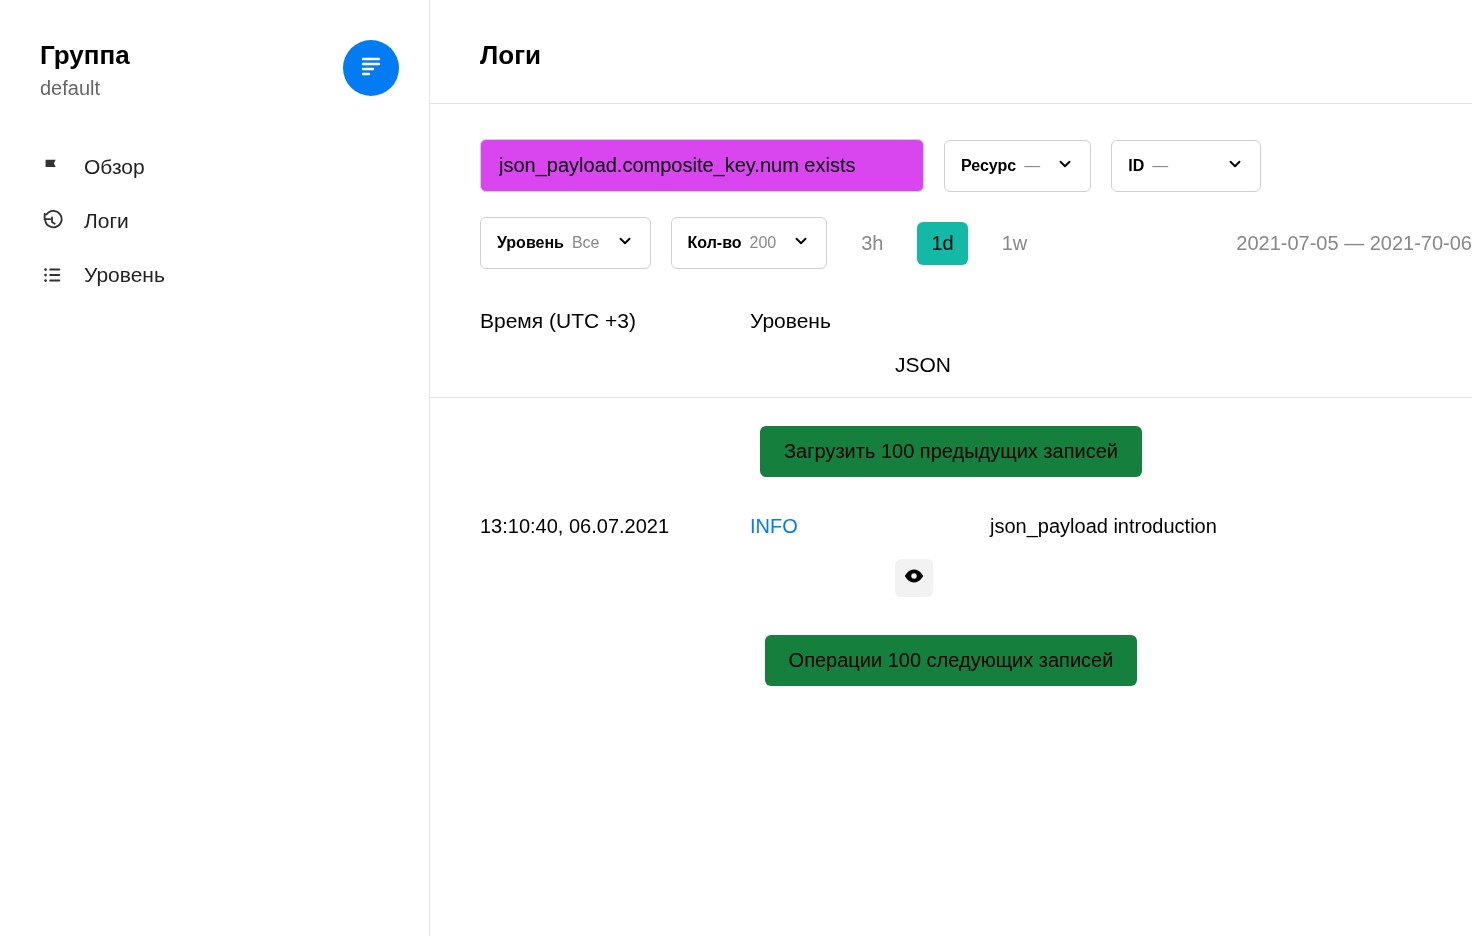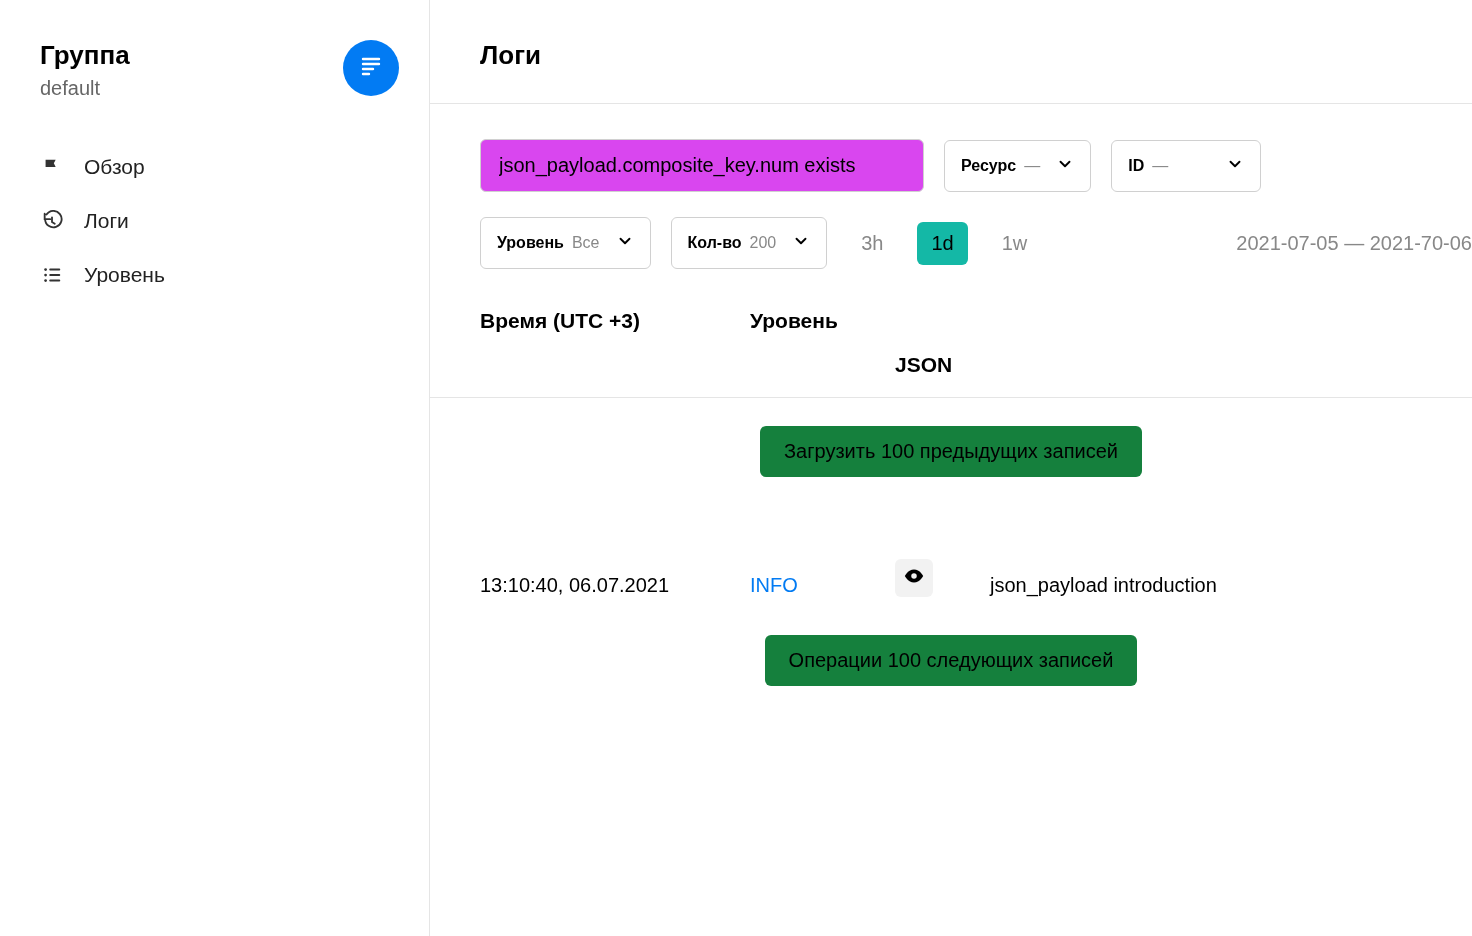--- a/index.html
+++ b/index.html
@@ -117,21 +117,21 @@
     color: #888;
     margin-left: auto;
     padding-right: 0;
   }
 
   .table-header {
     display: flex;
     padding: 40px 0 20px 50px;
     border-bottom: 1px solid #e5e5e5;
     font-size: 21px;
-    font-weight: 700;
+    font-weight: 400;
     gap: 0;
   }
   .col-time { width: 270px; }
   .col-level { width: 145px; }
   .col-json { width: 95px; margin-top: 44px; }
   .col-msg { flex: 1; }
 
   .load-bar {
     display: flex;
     justify-content: center;
@@ -141,21 +141,21 @@
     background: #15803d;
     border-radius: 6px;
     padding: 14px 24px;
     font-size: 20px;
     cursor: pointer;
     color: #000;
   }
 
   .log-row {
     display: flex;
-    align-items: flex-end;
+    align-items: flex-start;
     padding: 10px 0 10px 50px;
     font-size: 20px;
   }
   .log-row .col-level { color: #027bf3; font-weight: 500; }
   .eye-btn {
     width: 38px; height: 38px;
     background: #f2f2f2;
     border-radius: 6px;
     display: flex; align-items: center; justify-content: center;
     cursor: pointer;

